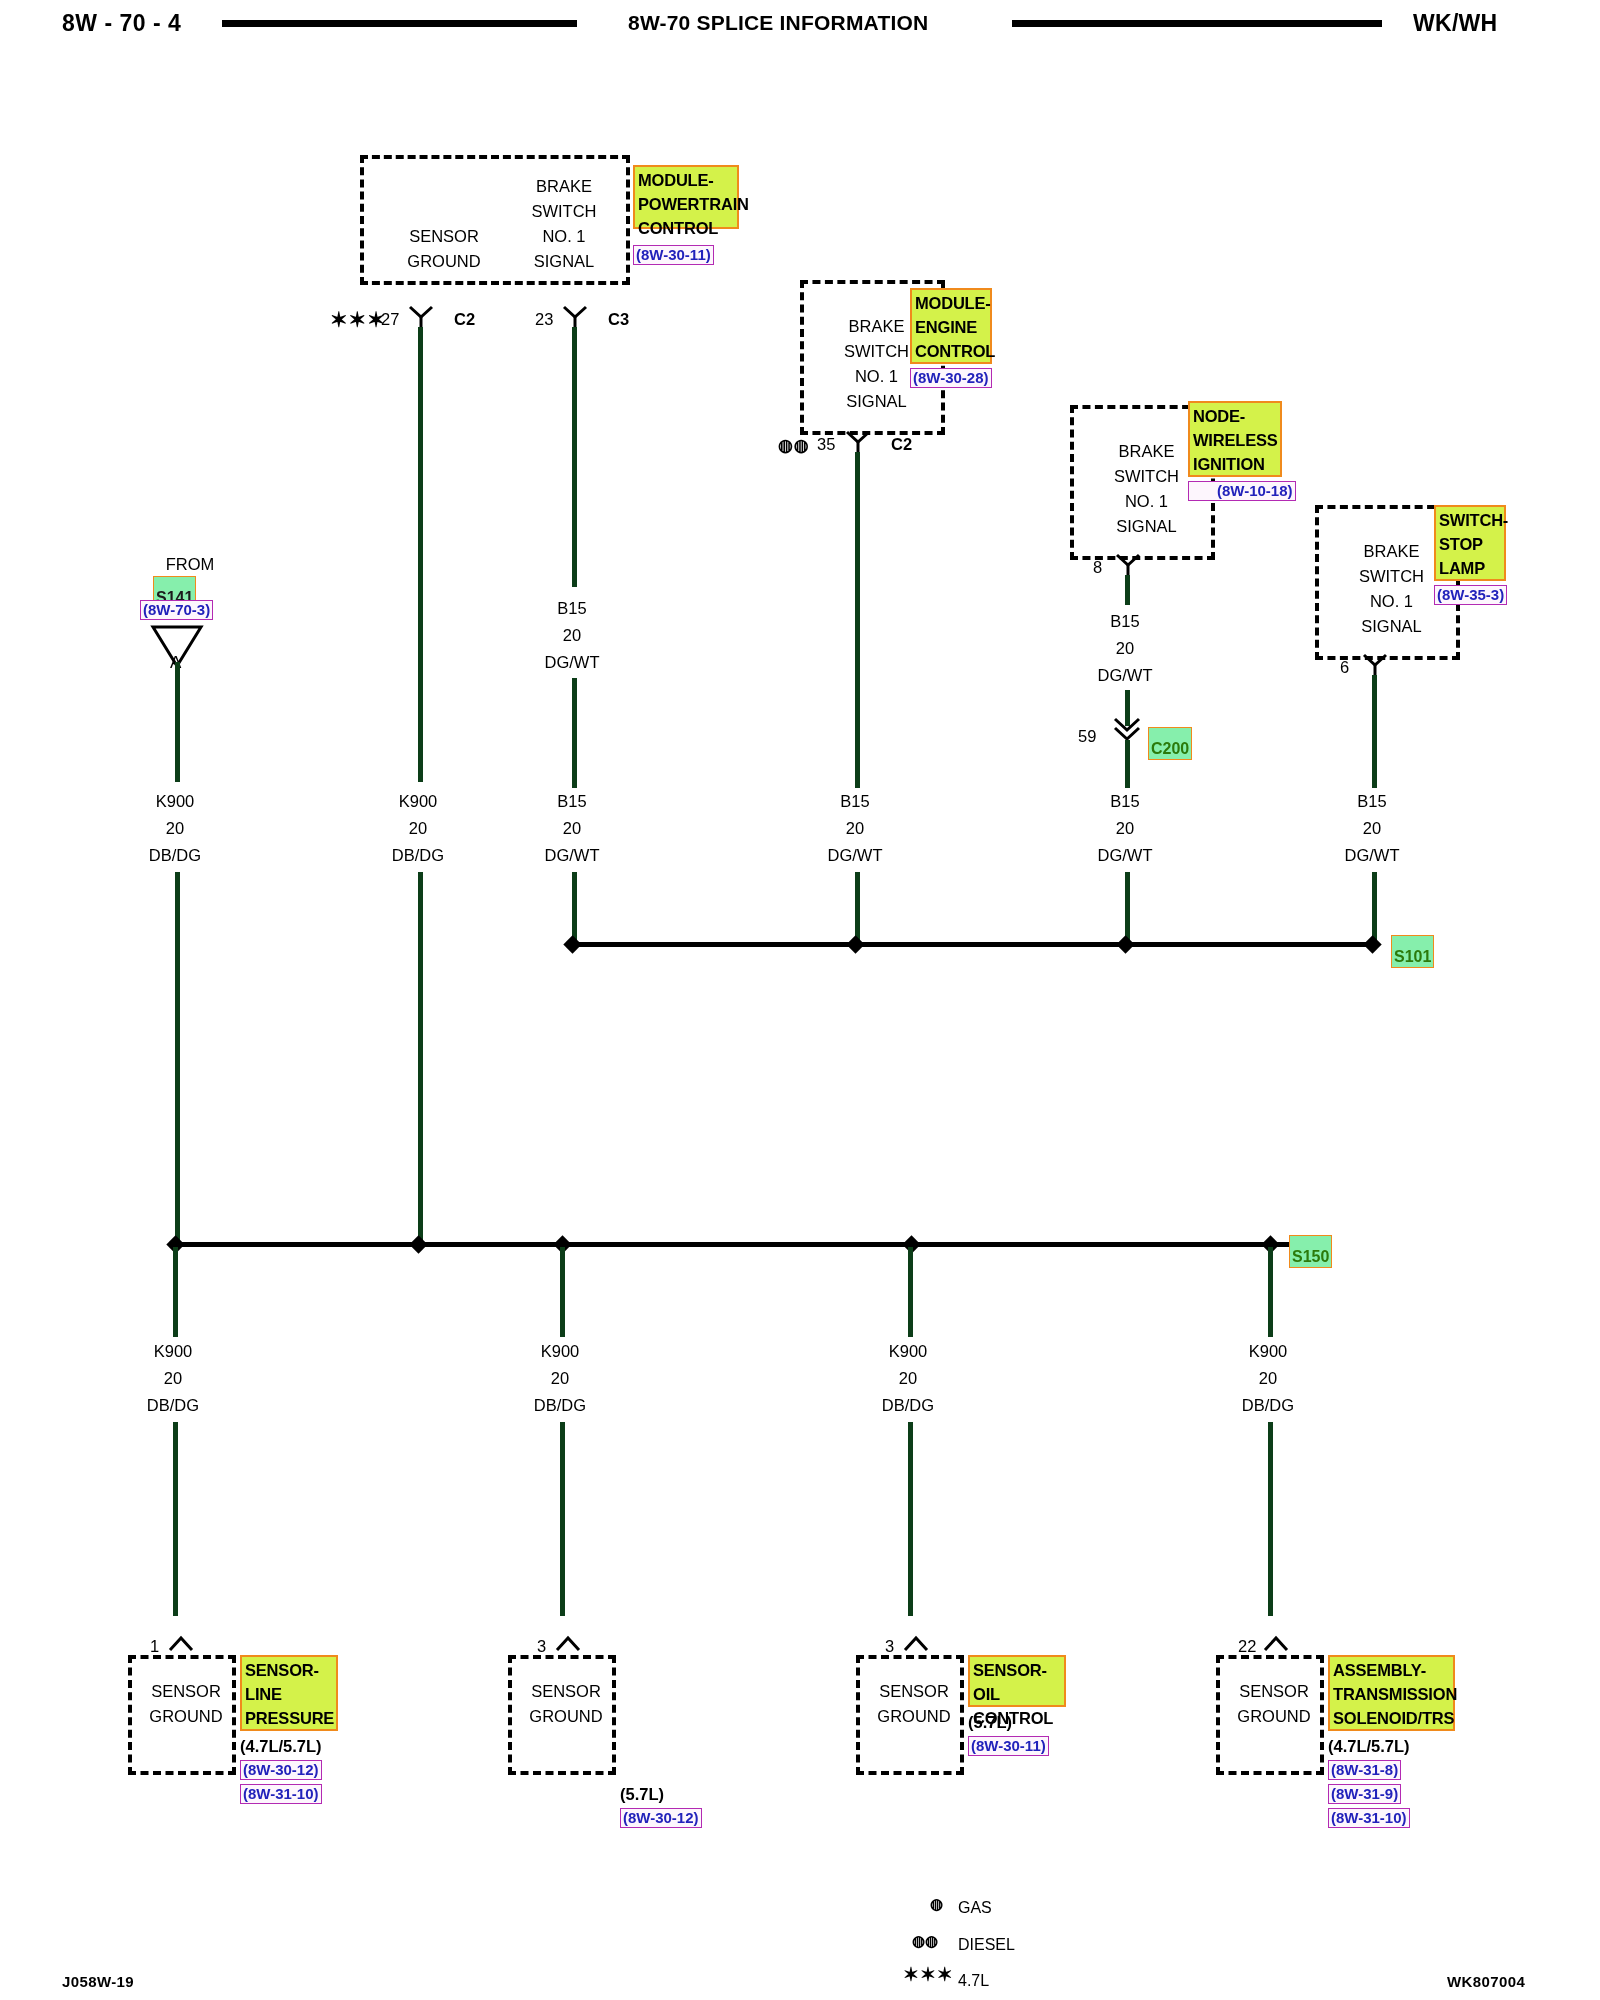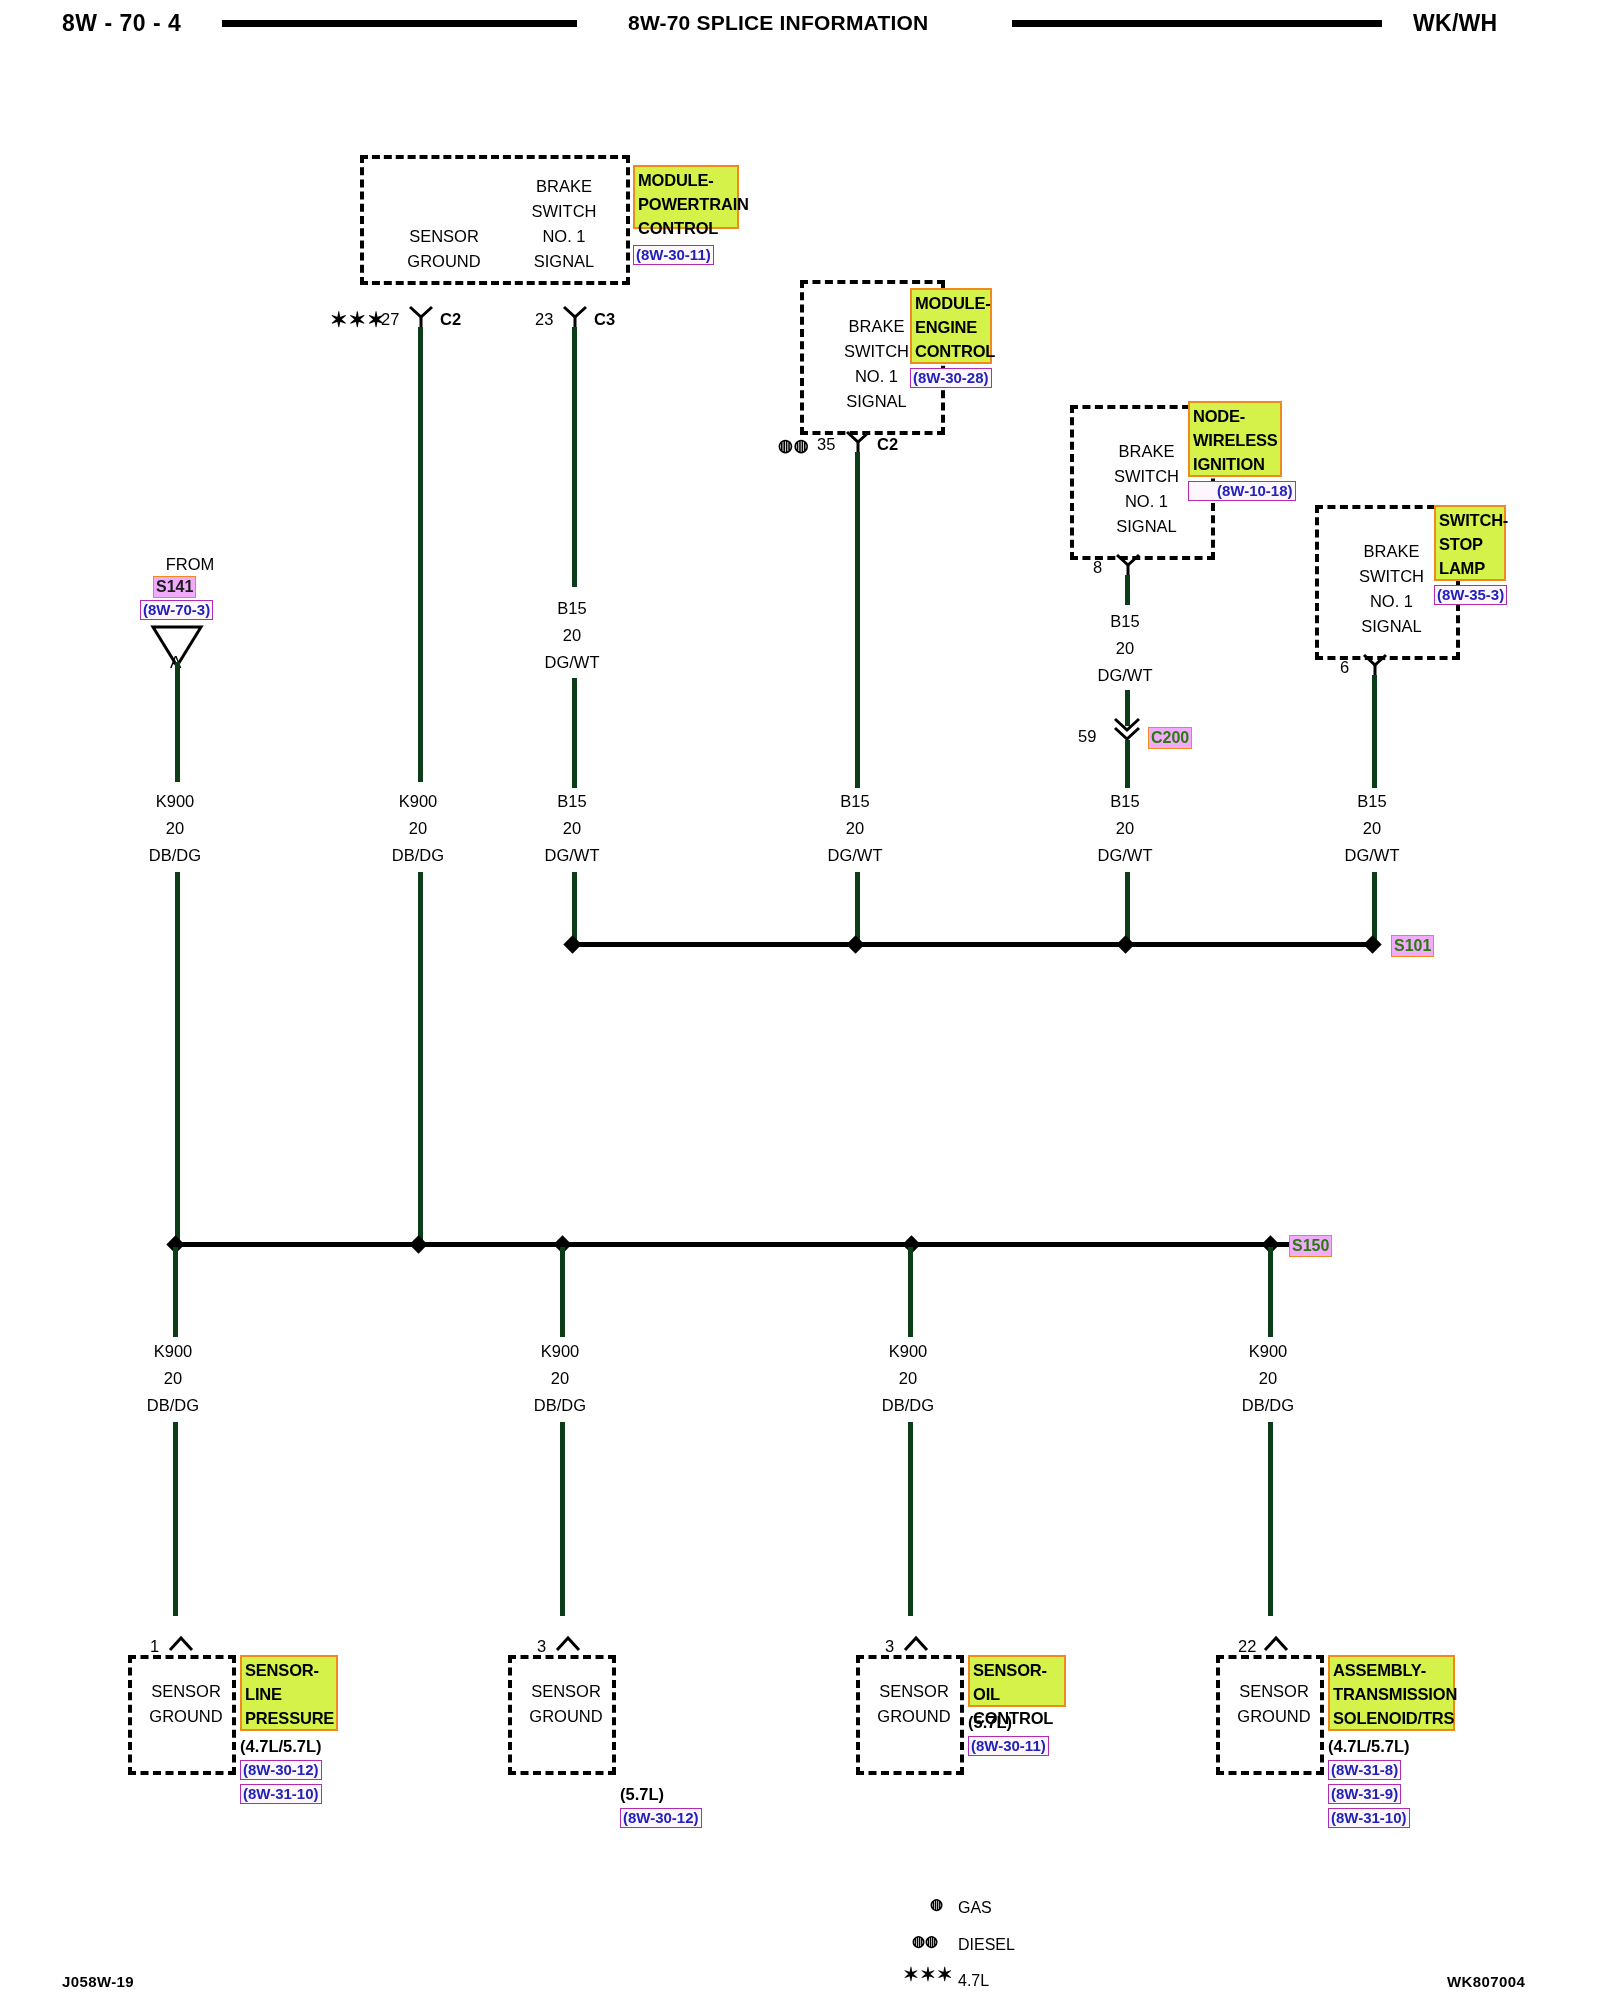--- a/index.html
+++ b/index.html
@@ -60,27 +60,27 @@
     font-weight:bold;
     font-size:15px;
     line-height:17px;
     padding:0px 2px 1px 2px;
     white-space:nowrap;
     box-sizing:border-box;
   }
   
   .tag{
     position:absolute;
-    background:#f0abfc;
+    background:#86efac;
     border:1.5px solid #f08a1c;
     color:#2b7a0b;
     font-weight:bold;
     font-size:16px;
     line-height:18px;
-    padding:1px 2px 1px 2px;
+    padding:12px 2px 1px 2px;
     white-space:nowrap;
     box-sizing:border-box;
   }
   .tag.s141{color:#1b1b1b;}
 
   
   .wire{position:absolute;background:#0c3d18;width:5px;}
   .bus{position:absolute;background:#000;height:5px;}
 
   
@@ -97,21 +97,21 @@
   .csym{position:absolute;width:30px;height:26px;}
   
   .tri{position:absolute;width:54px;height:44px;}
 
   
   .t{position:absolute;font-size:16.5px;line-height:21px;white-space:nowrap;}
   .t.c{text-align:center;}
   .t.b{font-weight:bold;}
   .wirelbl{position:absolute;text-align:center;font-size:16.5px;line-height:27px;white-space:nowrap;}
   .pin{position:absolute;font-size:16.5px;white-space:nowrap;}
-  .cid{position:absolute;font-size:16.5px;font-weight:bold;white-space:nowrap;}
+  .cid{position:absolute;font-size:16.5px;font-weight:bold;white-space:nowrap;margin-left:14px;}
 
   
   .marks{position:absolute;font-size:21px;font-weight:bold;letter-spacing:1px;line-height:20px;white-space:nowrap;}
   .circmark{position:absolute;font-size:17px;font-weight:bold;letter-spacing:1px;line-height:17px;white-space:nowrap;}
 
   
   .legend-item{position:absolute;font-size:16px;white-space:nowrap;}
   .legend-glyph{position:absolute;font-weight:bold;white-space:nowrap;}
 </style>
 </head>

